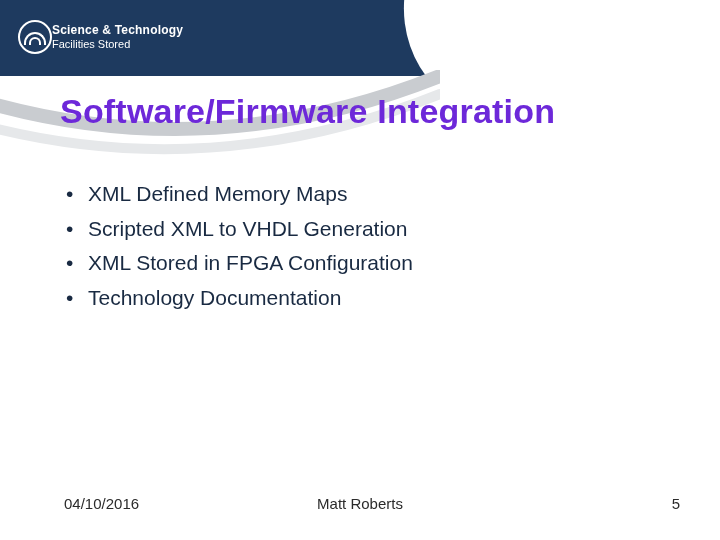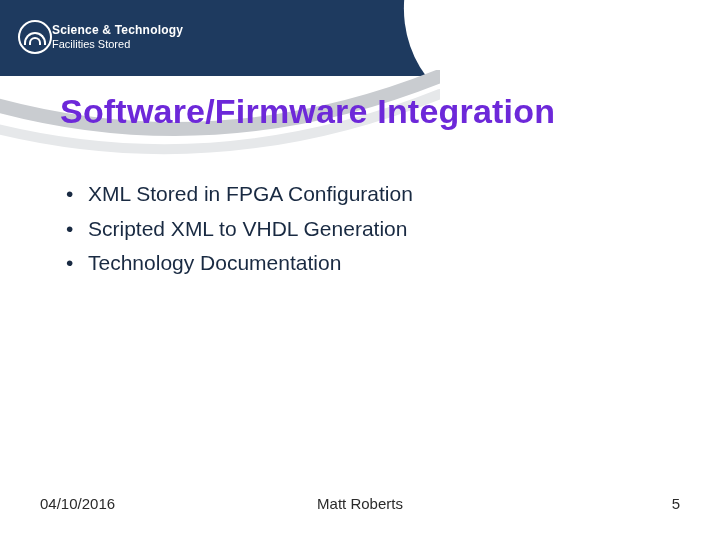--- a/index.html
+++ b/index.html
@@ -112,21 +112,21 @@
     bottom: 28px;
     left: 40px;
     right: 40px;
     display: flex;
     justify-content: space-between;
     align-items: center;
     font-size: 15px;
     color: #2b2b2b;
   }
   .footer .center { position:absolute; left:0; right:0; text-align:center; }
-  .footer .left, .footer .right { position: relative; z-index: 1; }
+  .footer .left, .footer .right { position: relative; z-index: 1; margin-left: 24px; }
 </style>
 </head>
 <body>
 
 <div class="slide">
 
   <div class="top-band"></div>
   <div class="curve-white"></div>
 
   <svg class="gray-arc" viewBox="0 0 520 160" preserveAspectRatio="none">
@@ -138,22 +138,23 @@
     <div class="logo-circle"></div>
     <div class="logo-text">
       <div class="logo-line1">Science &amp; Technology</div>
       <div class="logo-line2">Facilities Stored</div>
     </div>
   </div>
 
   <h1 class="title">Software/Firmware Integration</h1>
 
   <ul class="bullets">
+    <li>XML Defined Memory Maps</li>
+    <li>Scripted XML to VHDL Generation</li>
     <li>XML Stored in FPGA Configuration</li>
-    <li>Scripted XML to VHDL Generation</li>
     <li>Technology Documentation</li>
   </ul>
 
   <div class="footer">
     <span class="left">04/10/2016</span>
     <span class="center">Matt Roberts</span>
     <span class="right">5</span>
   </div>
 
 </div>

